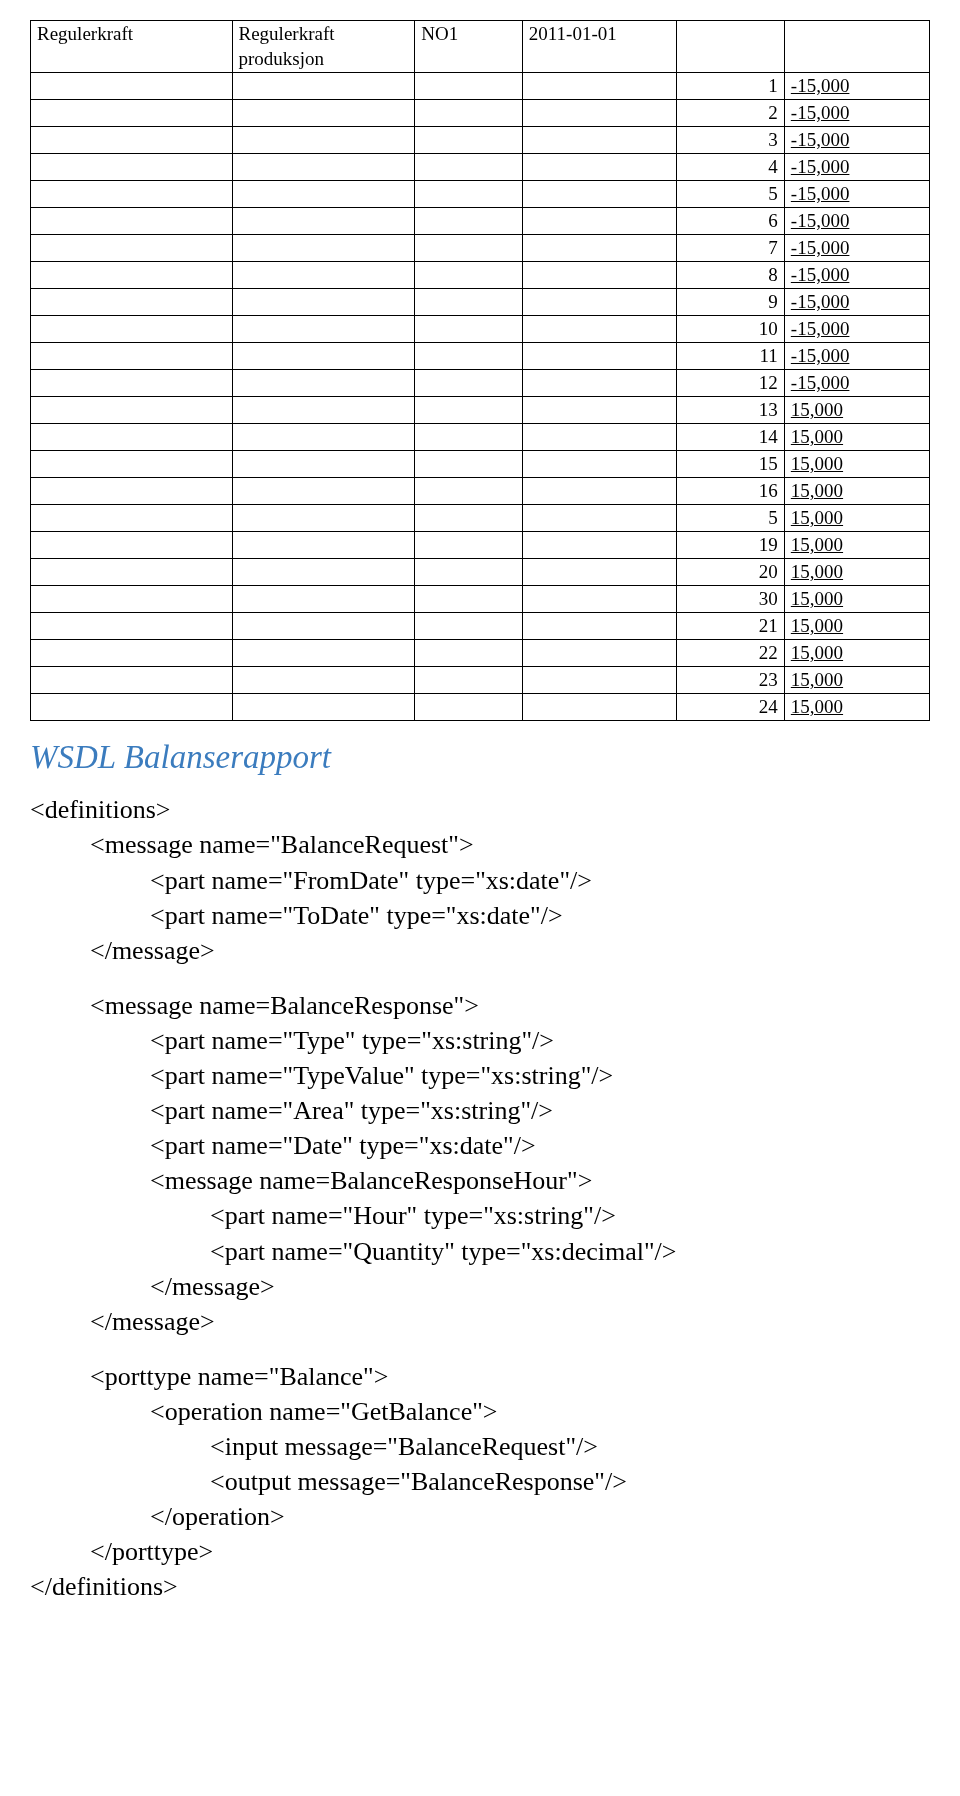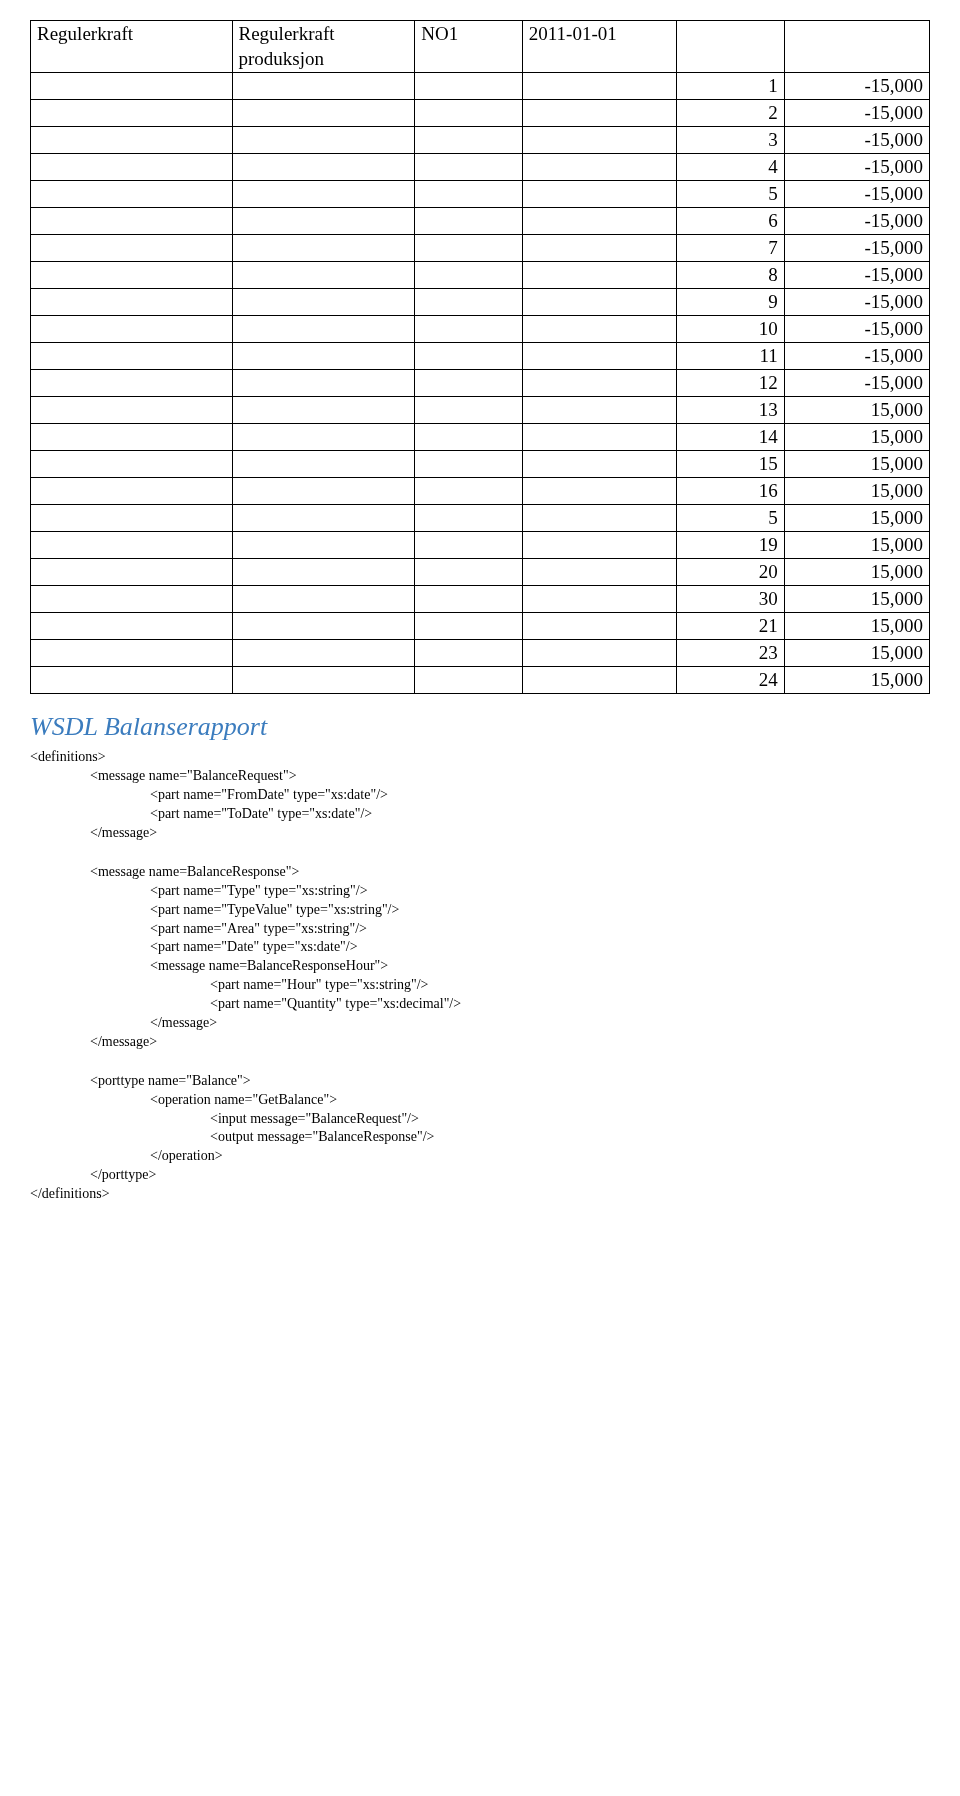--- a/index.html
+++ b/index.html
@@ -20,33 +20,33 @@
     padding: 1px 6px;
     vertical-align: top;
     height: 24px;
     line-height: 24px;
   }
   td:nth-child(1) { width: 20%; }
   td:nth-child(2) { width: 18%; }
   td:nth-child(3) { width: 10%; }
   td:nth-child(4) { width: 15%; }
   td:nth-child(5) { width: 10%; text-align: right; }
-  td:nth-child(6) { width: 14%; text-align: right; }
+  td:nth-child(6) { width: 14%; text-align: left; text-decoration: underline; }
   .header-row td { vertical-align: top; line-height: 1.3; }
   .section-title {
     color: #3B7CBE;
     font-style: italic;
-    font-size: 26px;
+    font-size: 33px;
     margin-top: 18px;
-    margin-bottom: 6px;
+    margin-bottom: 16px;
     font-family: "Times New Roman", Times, serif;
   }
   .xml {
     font-family: "Times New Roman", Times, serif;
-    font-size: 14px;
+    font-size: 26px;
     line-height: 1.35;
   }
   .ind1 { margin-left: 60px; }
   .ind2 { margin-left: 120px; }
   .ind3 { margin-left: 180px; }
 </style>
 </head>
 <body>
 
 <table>
@@ -223,20 +223,28 @@
         <td></td>
         <td>30</td>
         <td>15,000</td>
       </tr>
       <tr>
         <td></td>
         <td></td>
         <td></td>
         <td></td>
         <td>21</td>
+        <td>15,000</td>
+      </tr>
+      <tr>
+        <td></td>
+        <td></td>
+        <td></td>
+        <td></td>
+        <td>22</td>
         <td>15,000</td>
       </tr>
       <tr>
         <td></td>
         <td></td>
         <td></td>
         <td></td>
         <td>23</td>
         <td>15,000</td>
       </tr>

